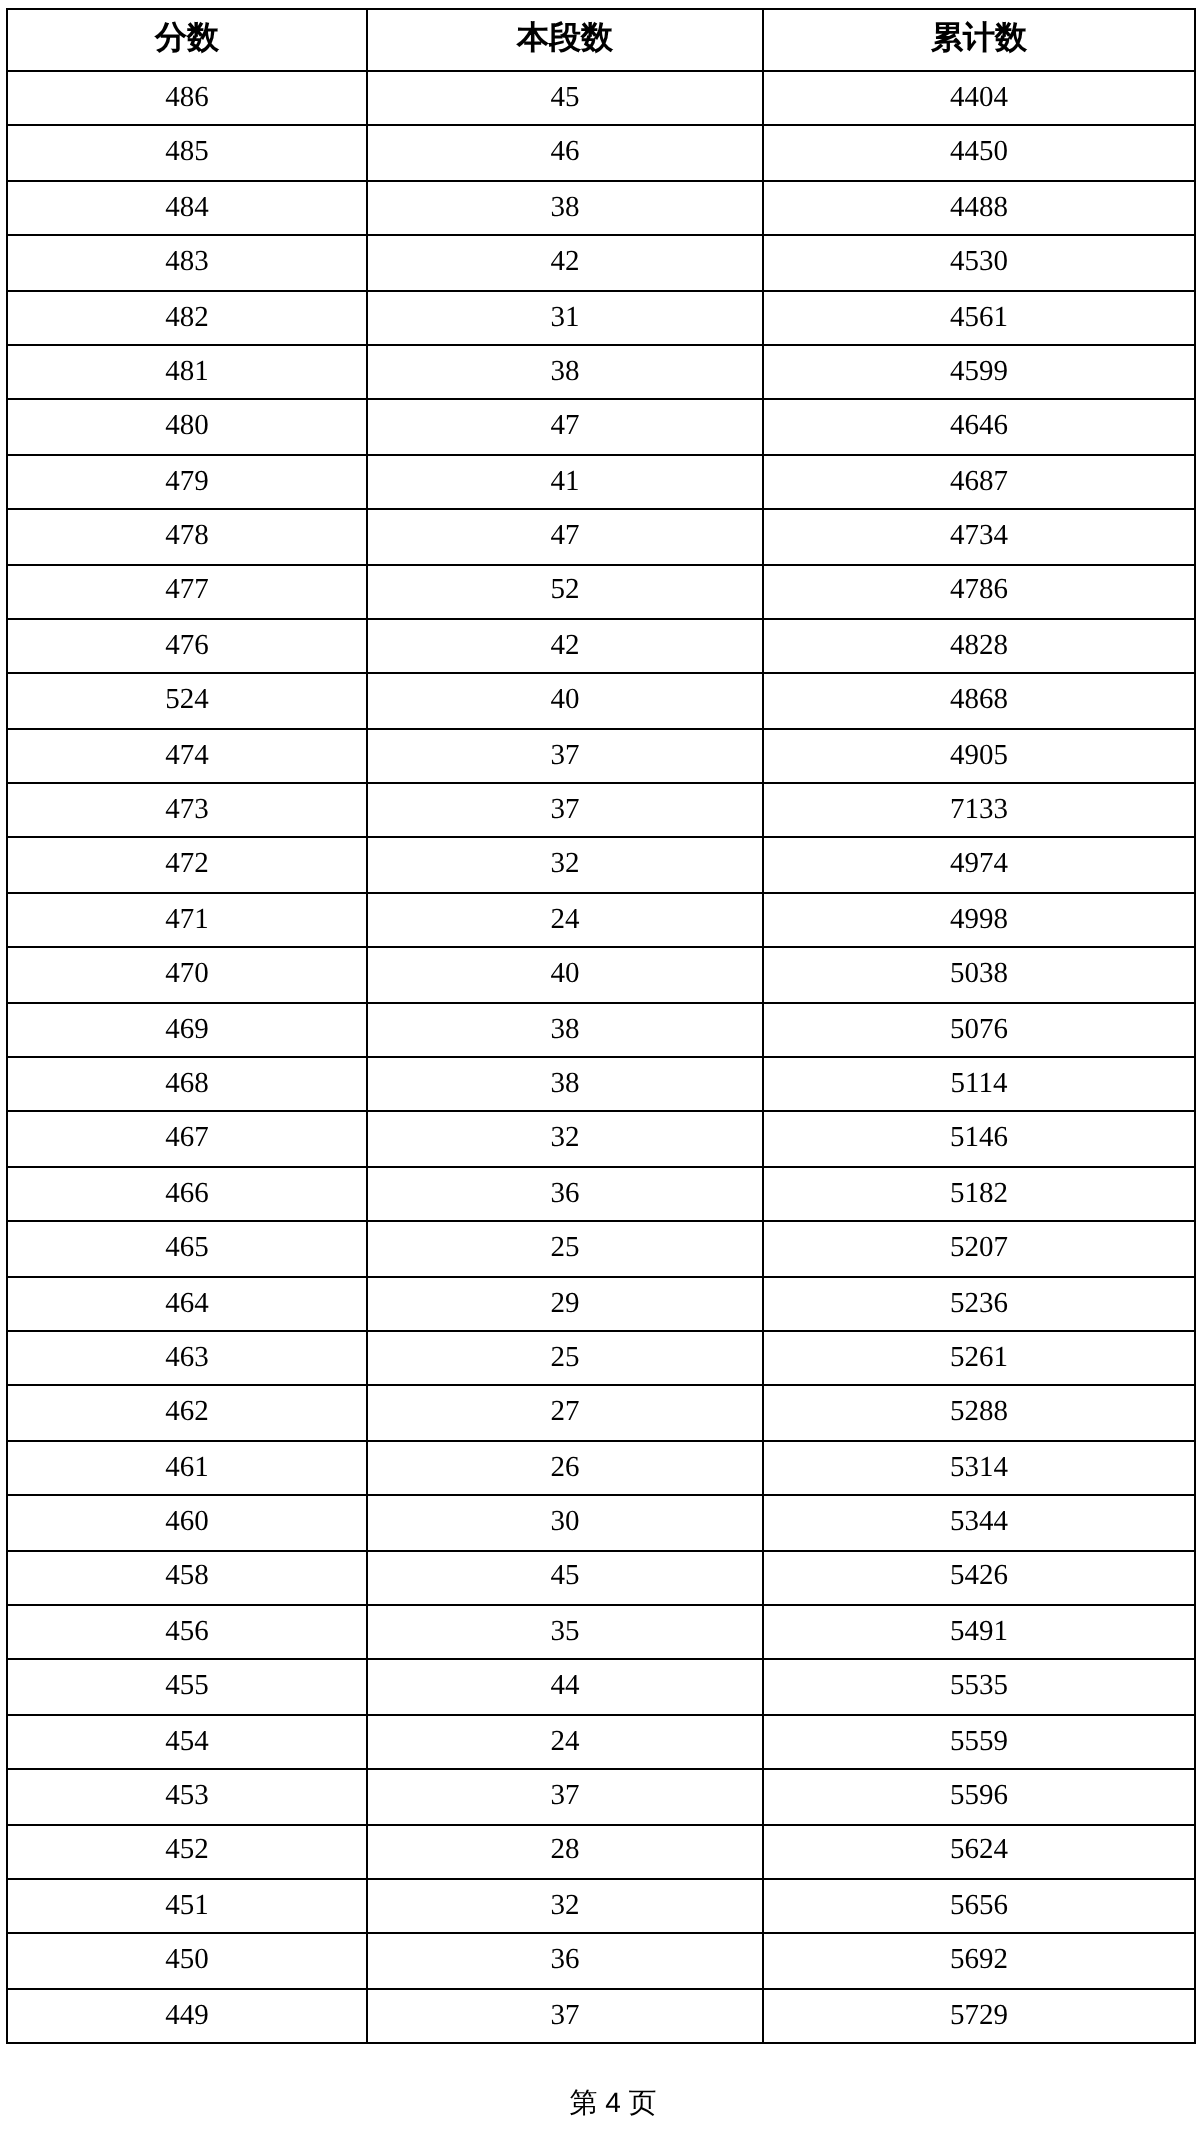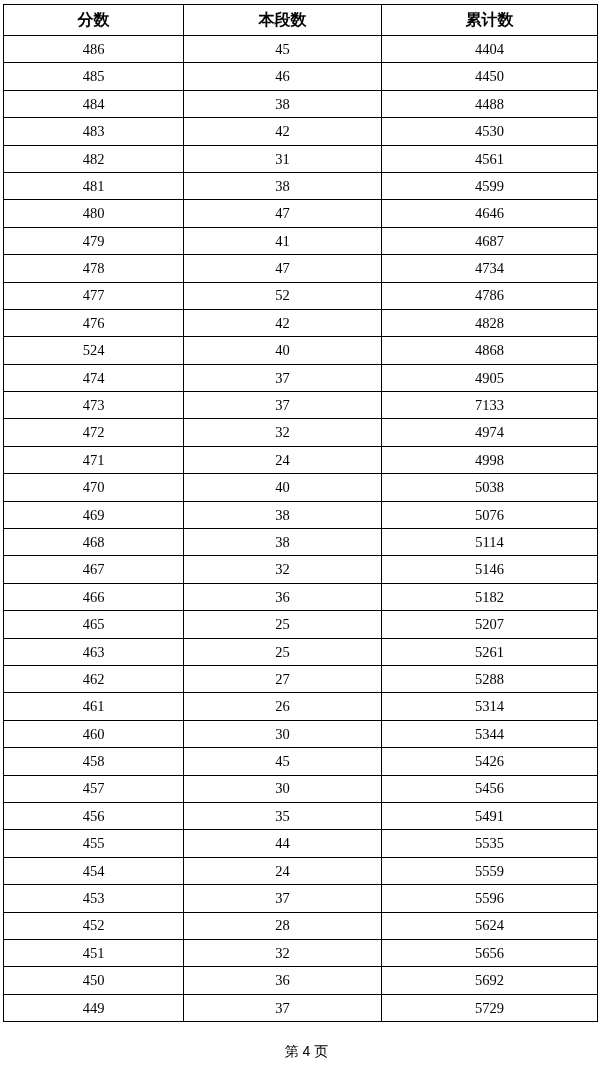--- a/index.html
+++ b/index.html
@@ -31,21 +31,21 @@
     text-align: center;
     vertical-align: middle;
     font-size: 14.5px;
     line-height: 1;
     padding: 0;
   }
   table.score-table th {
     height: 30px;
     font-weight: bold;
     font-size: 16px;
-    font-family: Liberation Sans, sans-serif;
+    font-family: Liberation Mono, monospace;
   }
   table.score-table td {
     height: 26.4px;
   }
   col.c1 { width: 180px; }
   col.c2 { width: 198px; }
   col.c3 { width: 216px; }
   .footer {
     position: absolute;
     left: 0;
@@ -179,20 +179,25 @@
           <td>466</td>
           <td>36</td>
           <td>5182</td>
         </tr>
         <tr>
           <td>465</td>
           <td>25</td>
           <td>5207</td>
         </tr>
         <tr>
+          <td>464</td>
+          <td>29</td>
+          <td>5236</td>
+        </tr>
+        <tr>
           <td>463</td>
           <td>25</td>
           <td>5261</td>
         </tr>
         <tr>
           <td>462</td>
           <td>27</td>
           <td>5288</td>
         </tr>
         <tr>
@@ -202,25 +207,20 @@
         </tr>
         <tr>
           <td>460</td>
           <td>30</td>
           <td>5344</td>
         </tr>
         <tr>
           <td>458</td>
           <td>45</td>
           <td>5426</td>
-        </tr>
-        <tr>
-          <td>457</td>
-          <td>30</td>
-          <td>5456</td>
         </tr>
         <tr>
           <td>456</td>
           <td>35</td>
           <td>5491</td>
         </tr>
         <tr>
           <td>455</td>
           <td>44</td>
           <td>5535</td>

